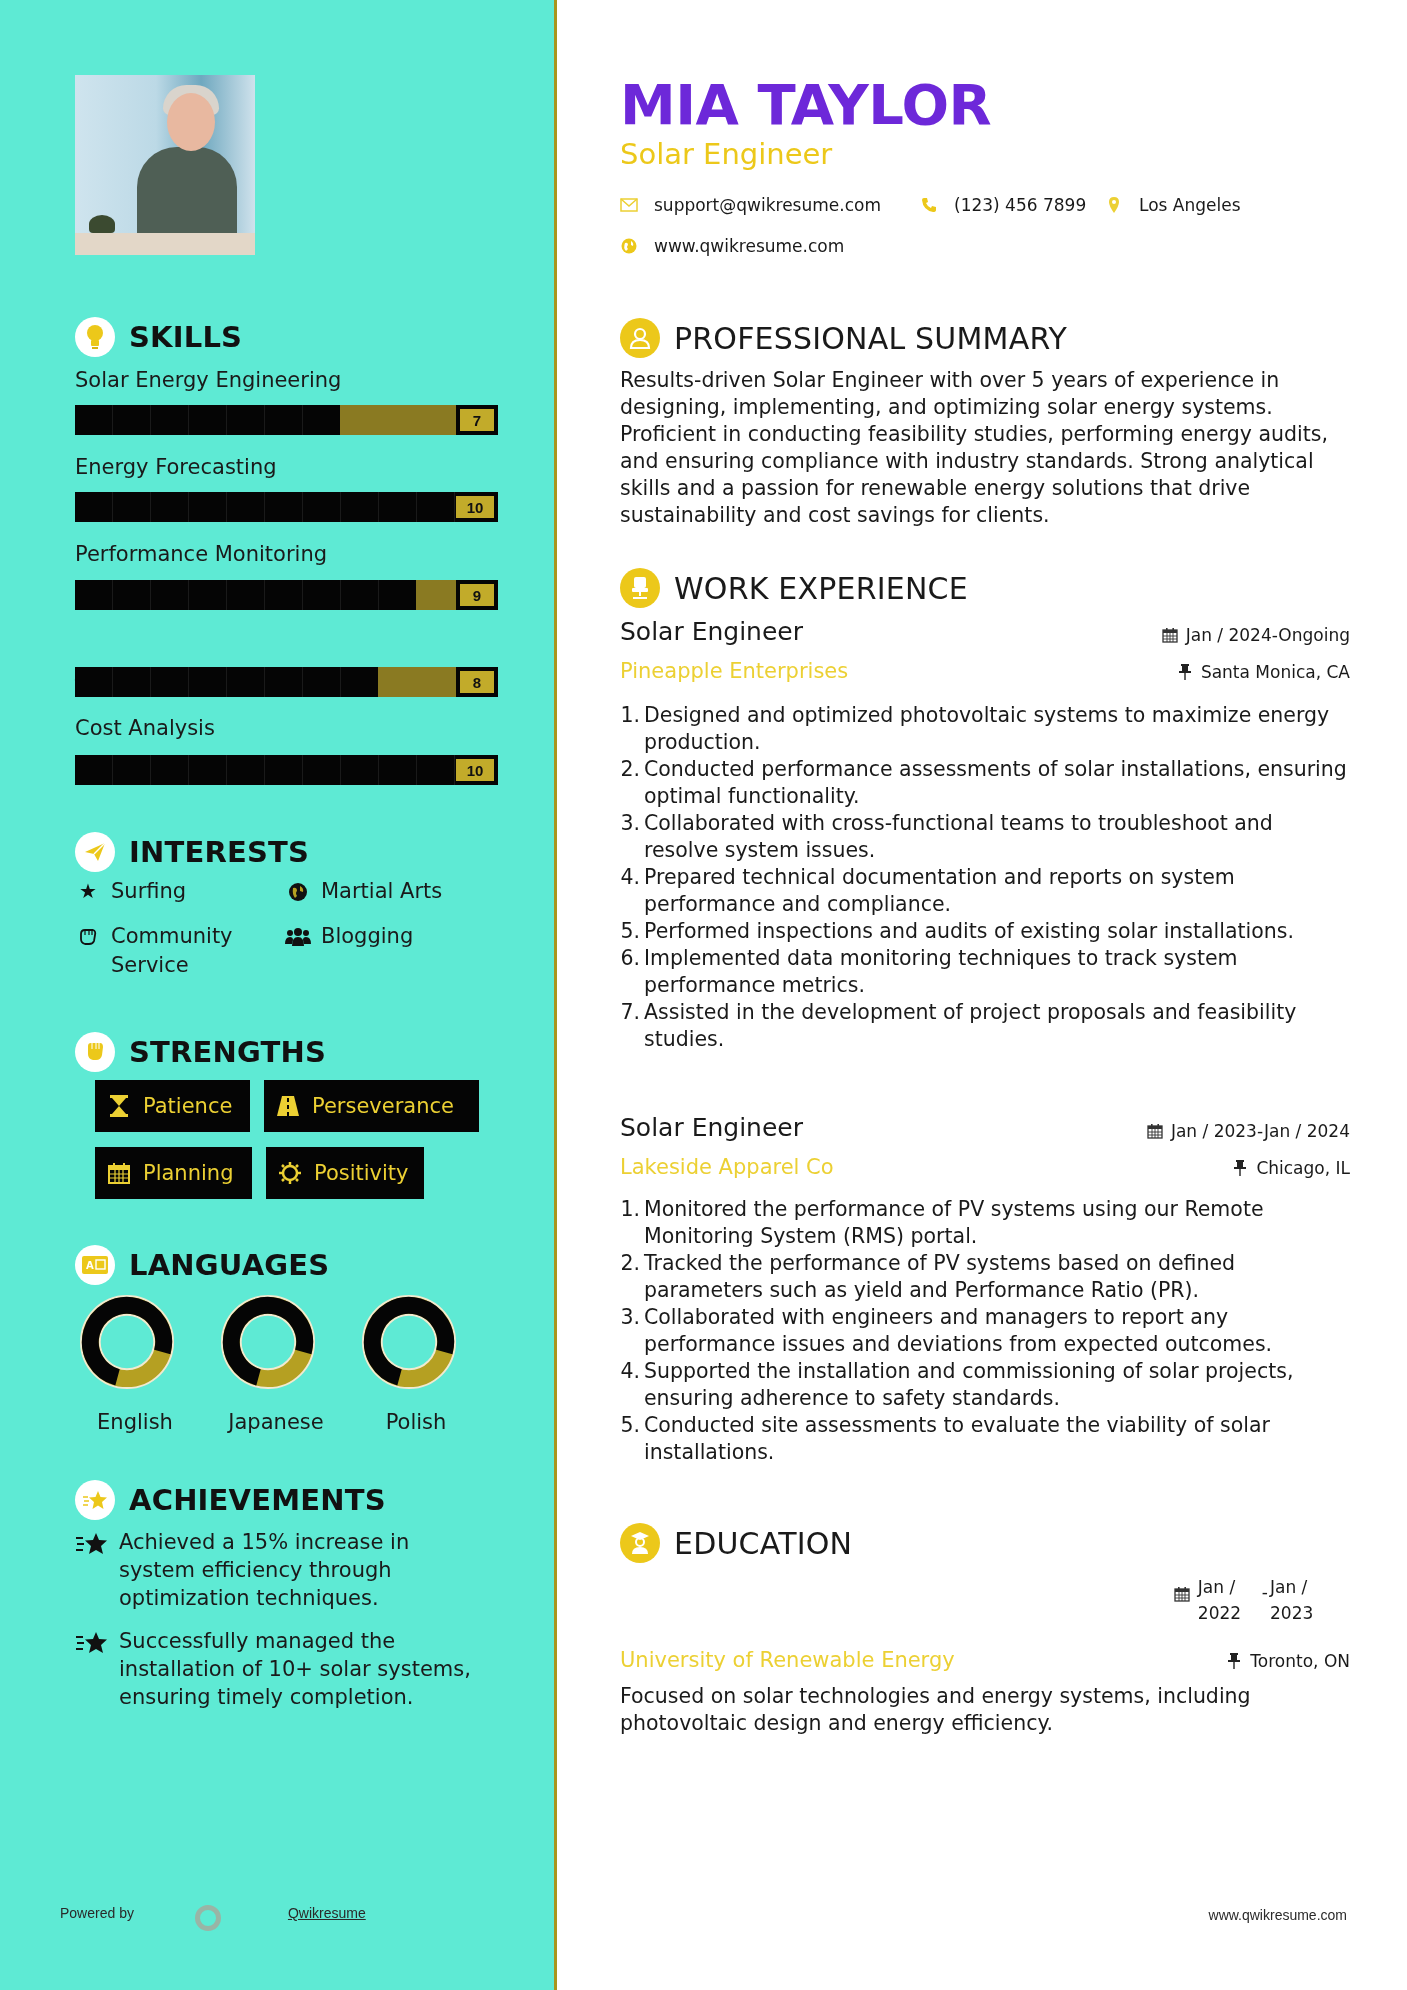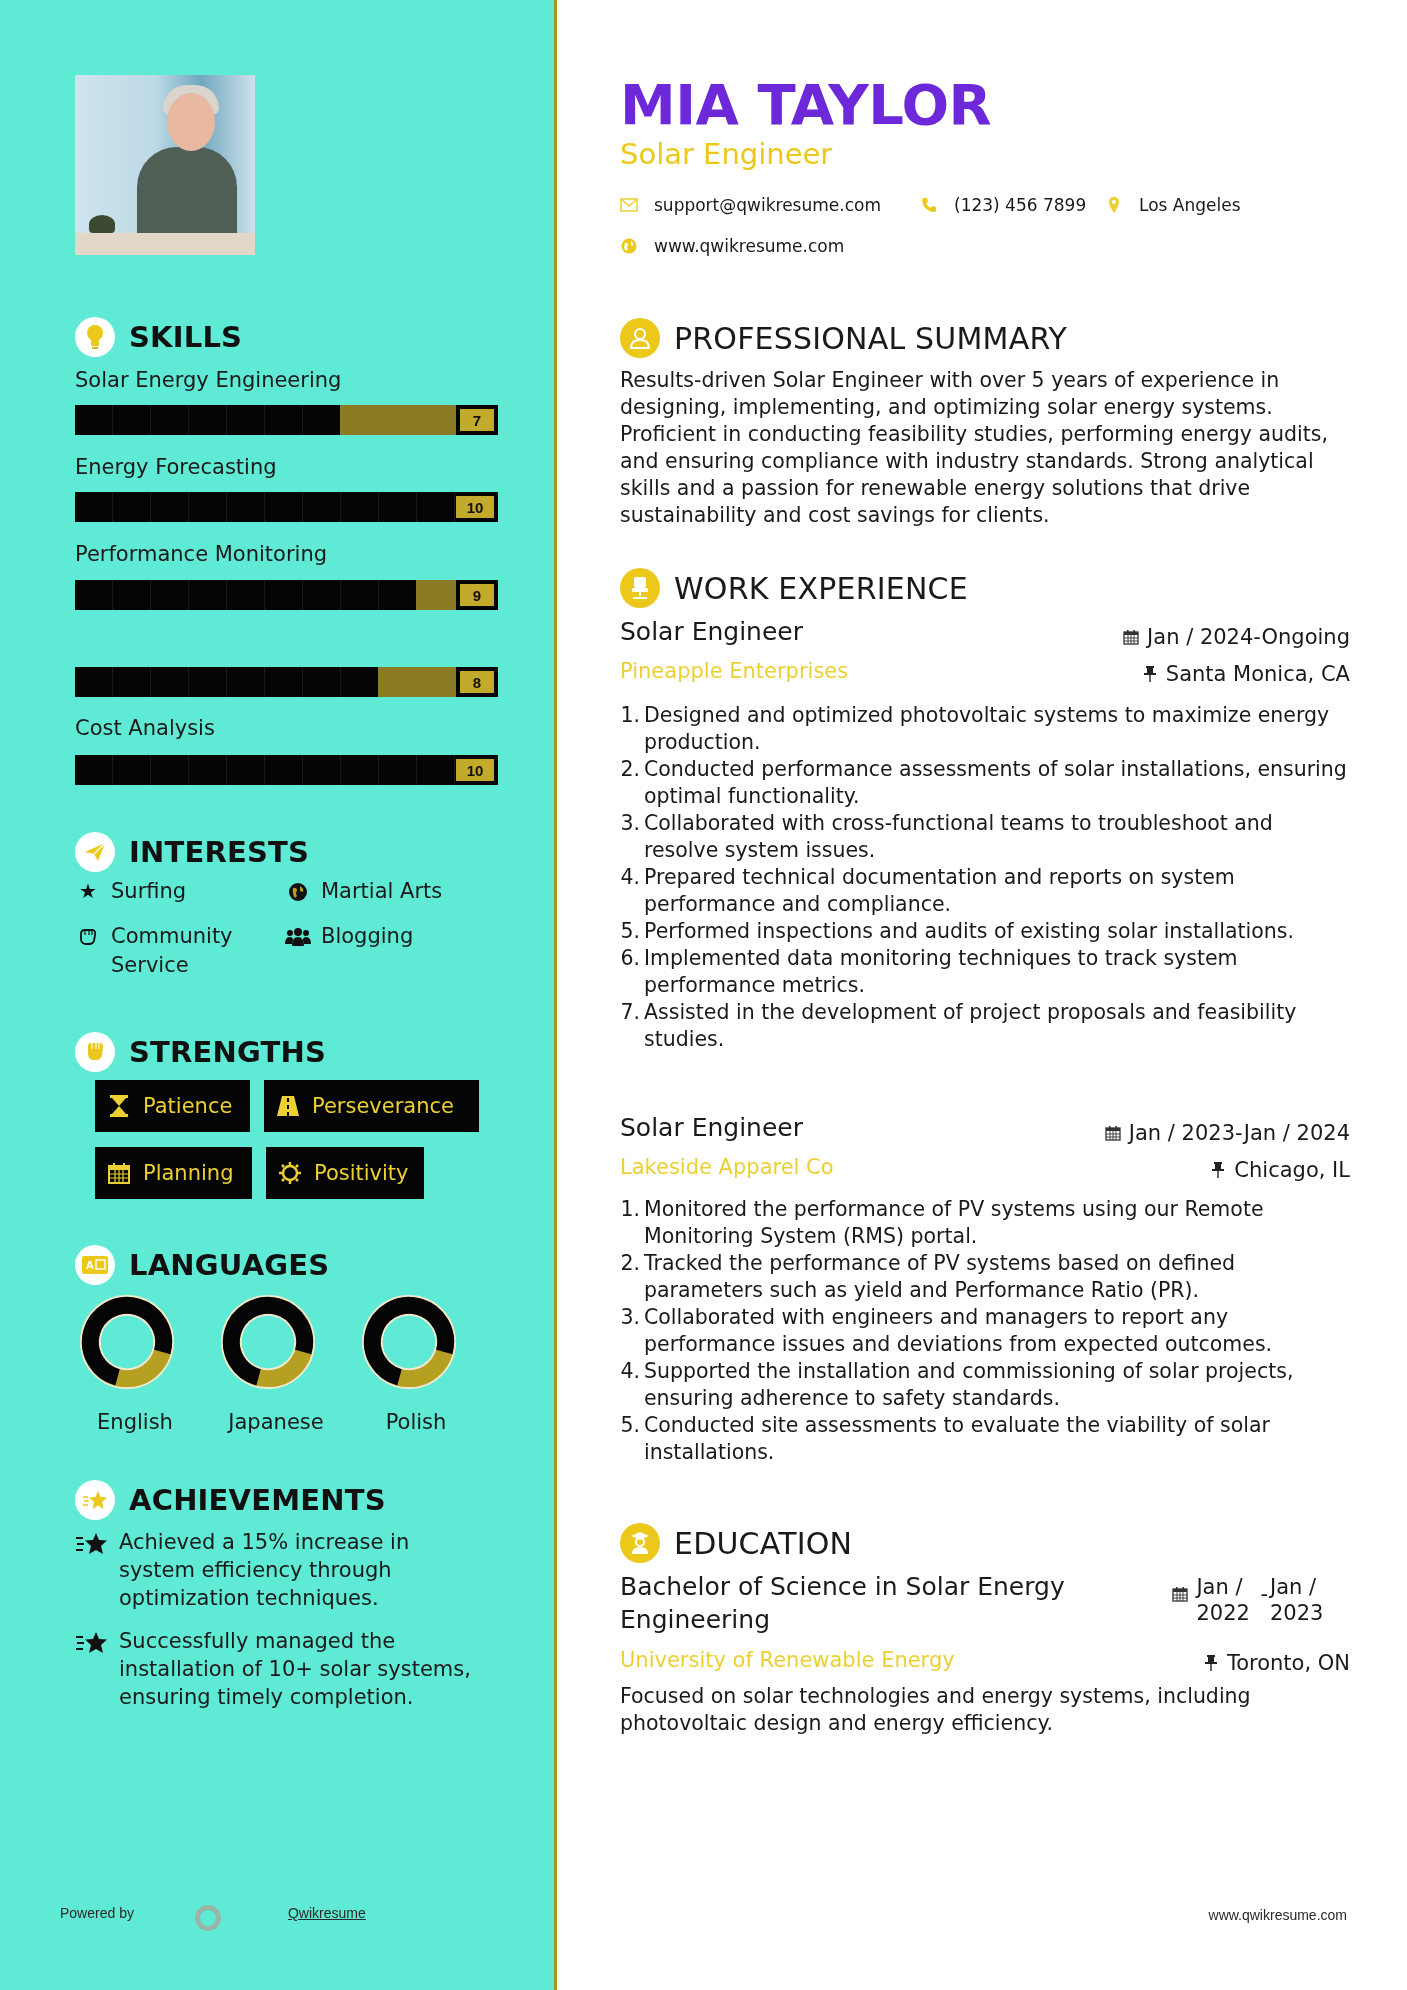--- a/index.html
+++ b/index.html
@@ -54,21 +54,21 @@
   .main { position: absolute; left: 620px; top: 0; width: 730px; height: 1990px; }
   .name { position: absolute; left: 0; top: 72px; font-family: "DejaVu Sans", sans-serif; font-weight: bold; font-size: 56px; color: #6d28d9; letter-spacing: -0.5px; }
   .role { position: absolute; left: 0; top: 137px; font-family: "DejaVu Sans", sans-serif; font-size: 29px; color: #ecc81a; }
   .contact { position: absolute; display: flex; align-items: center; font-family: "DejaVu Sans", sans-serif; font-size: 17px; color: #1a1a1a; }
   .contact .ic { width: 18px; height: 18px; margin-right: 16px; display: flex; align-items: center; justify-content: center; }
 
   .para { position: absolute; left: 0; width: 730px; font-family: "DejaVu Sans", sans-serif; font-size: 20.5px; line-height: 27px; color: #1a1a1a; }
 
   .job-title { position: absolute; left: 0; font-family: "DejaVu Sans", sans-serif; font-size: 25px; color: #1a1a1a; }
   .company { position: absolute; left: 0; font-family: "DejaVu Sans", sans-serif; font-size: 21px; color: #ecd033; }
-  .meta { position: absolute; right: 0; display: flex; align-items: center; font-family: "DejaVu Sans", sans-serif; font-size: 21px; color: #1a1a1a; }
+  .meta { position: absolute; right: 0; display: flex; align-items: center; font-family: "DejaVu Sans", sans-serif; font-size: 17px; color: #1a1a1a; }
   .meta .ic { width: 16px; height: 16px; margin-right: 8px; display: flex; align-items: center; justify-content: center; }
 
   .duties { position: absolute; left: 0; width: 730px; list-style: none; font-family: "DejaVu Sans", sans-serif; font-size: 20.5px; line-height: 27px; color: #1a1a1a; }
   .duties li { display: flex; }
   .duties li .n { width: 20px; flex: none; text-align: right; margin-right: 4px; }
   .duties li .t { flex: 1; }
 </style>
 </head>
 <body>
 
@@ -458,21 +458,20 @@
     <div class="sec-icon gold">
       <svg width="22" height="24" viewBox="0 0 22 24">
           <path d="M2 5 L11 1 L20 5 L11 9Z" fill="#fff"></path>
           <circle cx="11" cy="11" r="4" fill="none" stroke="#fff" stroke-width="2"></circle>
           <path d="M3 23 Q3 16 11 16 Q19 16 19 23Z" fill="#fff"></path>
         </svg>
     </div>
     <span class="sec-title">EDUCATION</span>
   </div>
 
-  <div class="job-title" style="top:1570px; width:500px; line-height:33px;">Bachelor of Science in Solar Energy Engineering</div>
   <div class="meta" style="top:1574px; right:28px; align-items:flex-start;">
     <span class="ic" style="margin-top:12px;">
       <svg width="16" height="16" viewBox="0 0 16 16">
           <rect x="1" y="3" width="14" height="12" fill="none" stroke="#333" stroke-width="1.3"></rect>
           <rect x="1" y="3" width="14" height="3" fill="#333"></rect>
           <path d="M1 9 H15 M1 12 H15 M5 6 V15 M8 6 V15 M11 6 V15" stroke="#333" stroke-width="0.9"></path>
           <rect x="4" y="1" width="1.6" height="3" fill="#333"></rect>
           <rect x="10.4" y="1" width="1.6" height="3" fill="#333"></rect>
         </svg>
     </span>

